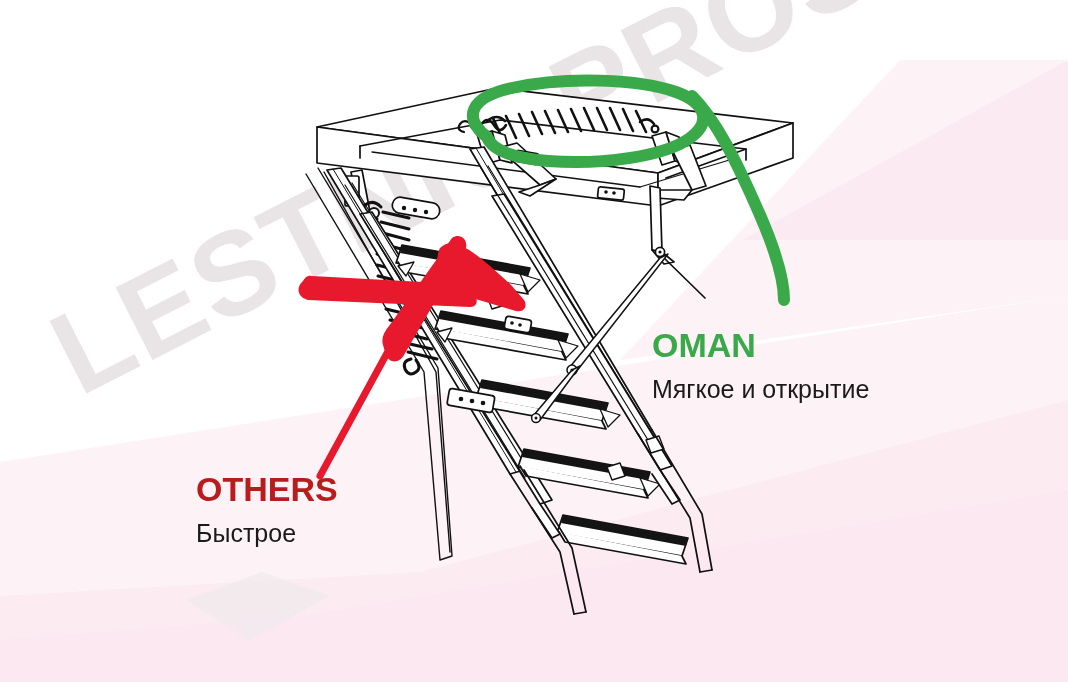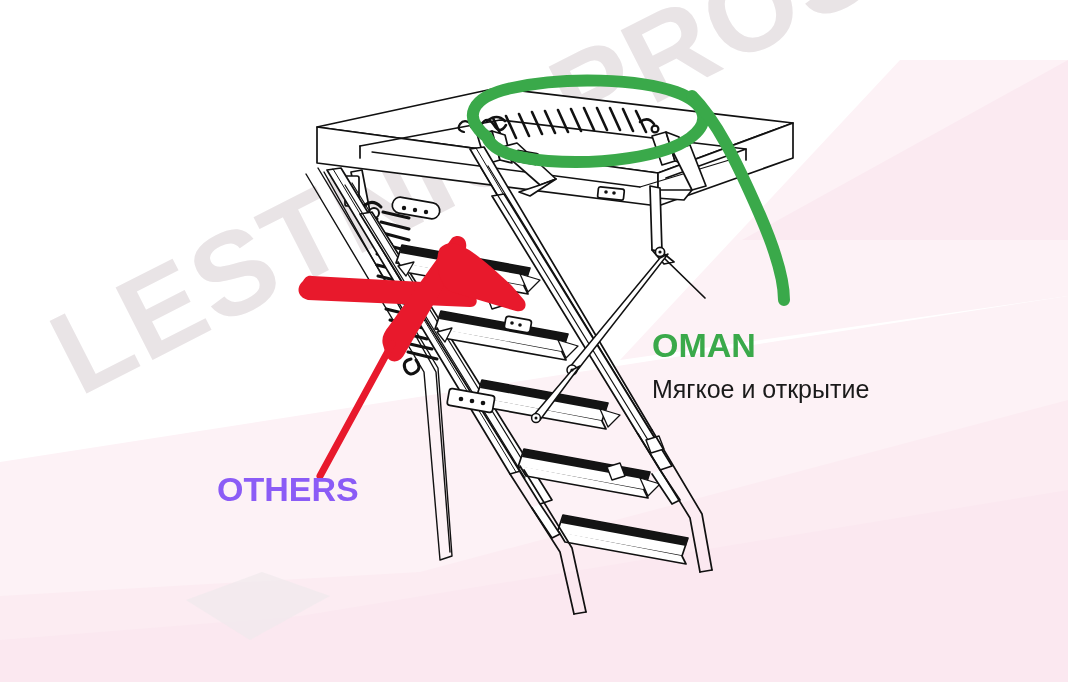--- a/index.html
+++ b/index.html
@@ -27,21 +27,21 @@
   }
   
   #drawing{position:absolute;left:0;top:0;}
   
   .label-block{position:absolute;}
   .brand{
     font-size:34px;font-weight:bold;line-height:1;
     margin:0 0 10px 0;letter-spacing:0px;
   }
   .brand.green{color:#3aa94a;}
-  .brand.red{color:#8b5cf6;margin-left:21px;}
+  .brand.red{color:#b91c1c;}
   .desc{
     font-size:25px;color:#1a1a1a;line-height:1.42;margin:0;
     font-weight:normal;
   }
   #oman-block{left:652px;top:328px;}
   #others-block{left:196px;top:472px;}
 </style>
 </head>
 <body>
 
@@ -292,15 +292,16 @@
     </g>
   </svg>
 
   <div class="label-block" id="oman-block">
     <div class="brand green">OMAN</div>
     <div class="desc">Мягкое и открытие</div>
   </div>
 
   <div class="label-block" id="others-block">
     <div class="brand red">OTHERS</div>
+    <div class="desc">Быстрое</div>
   </div>
 
 </div>
 
 </body></html>

